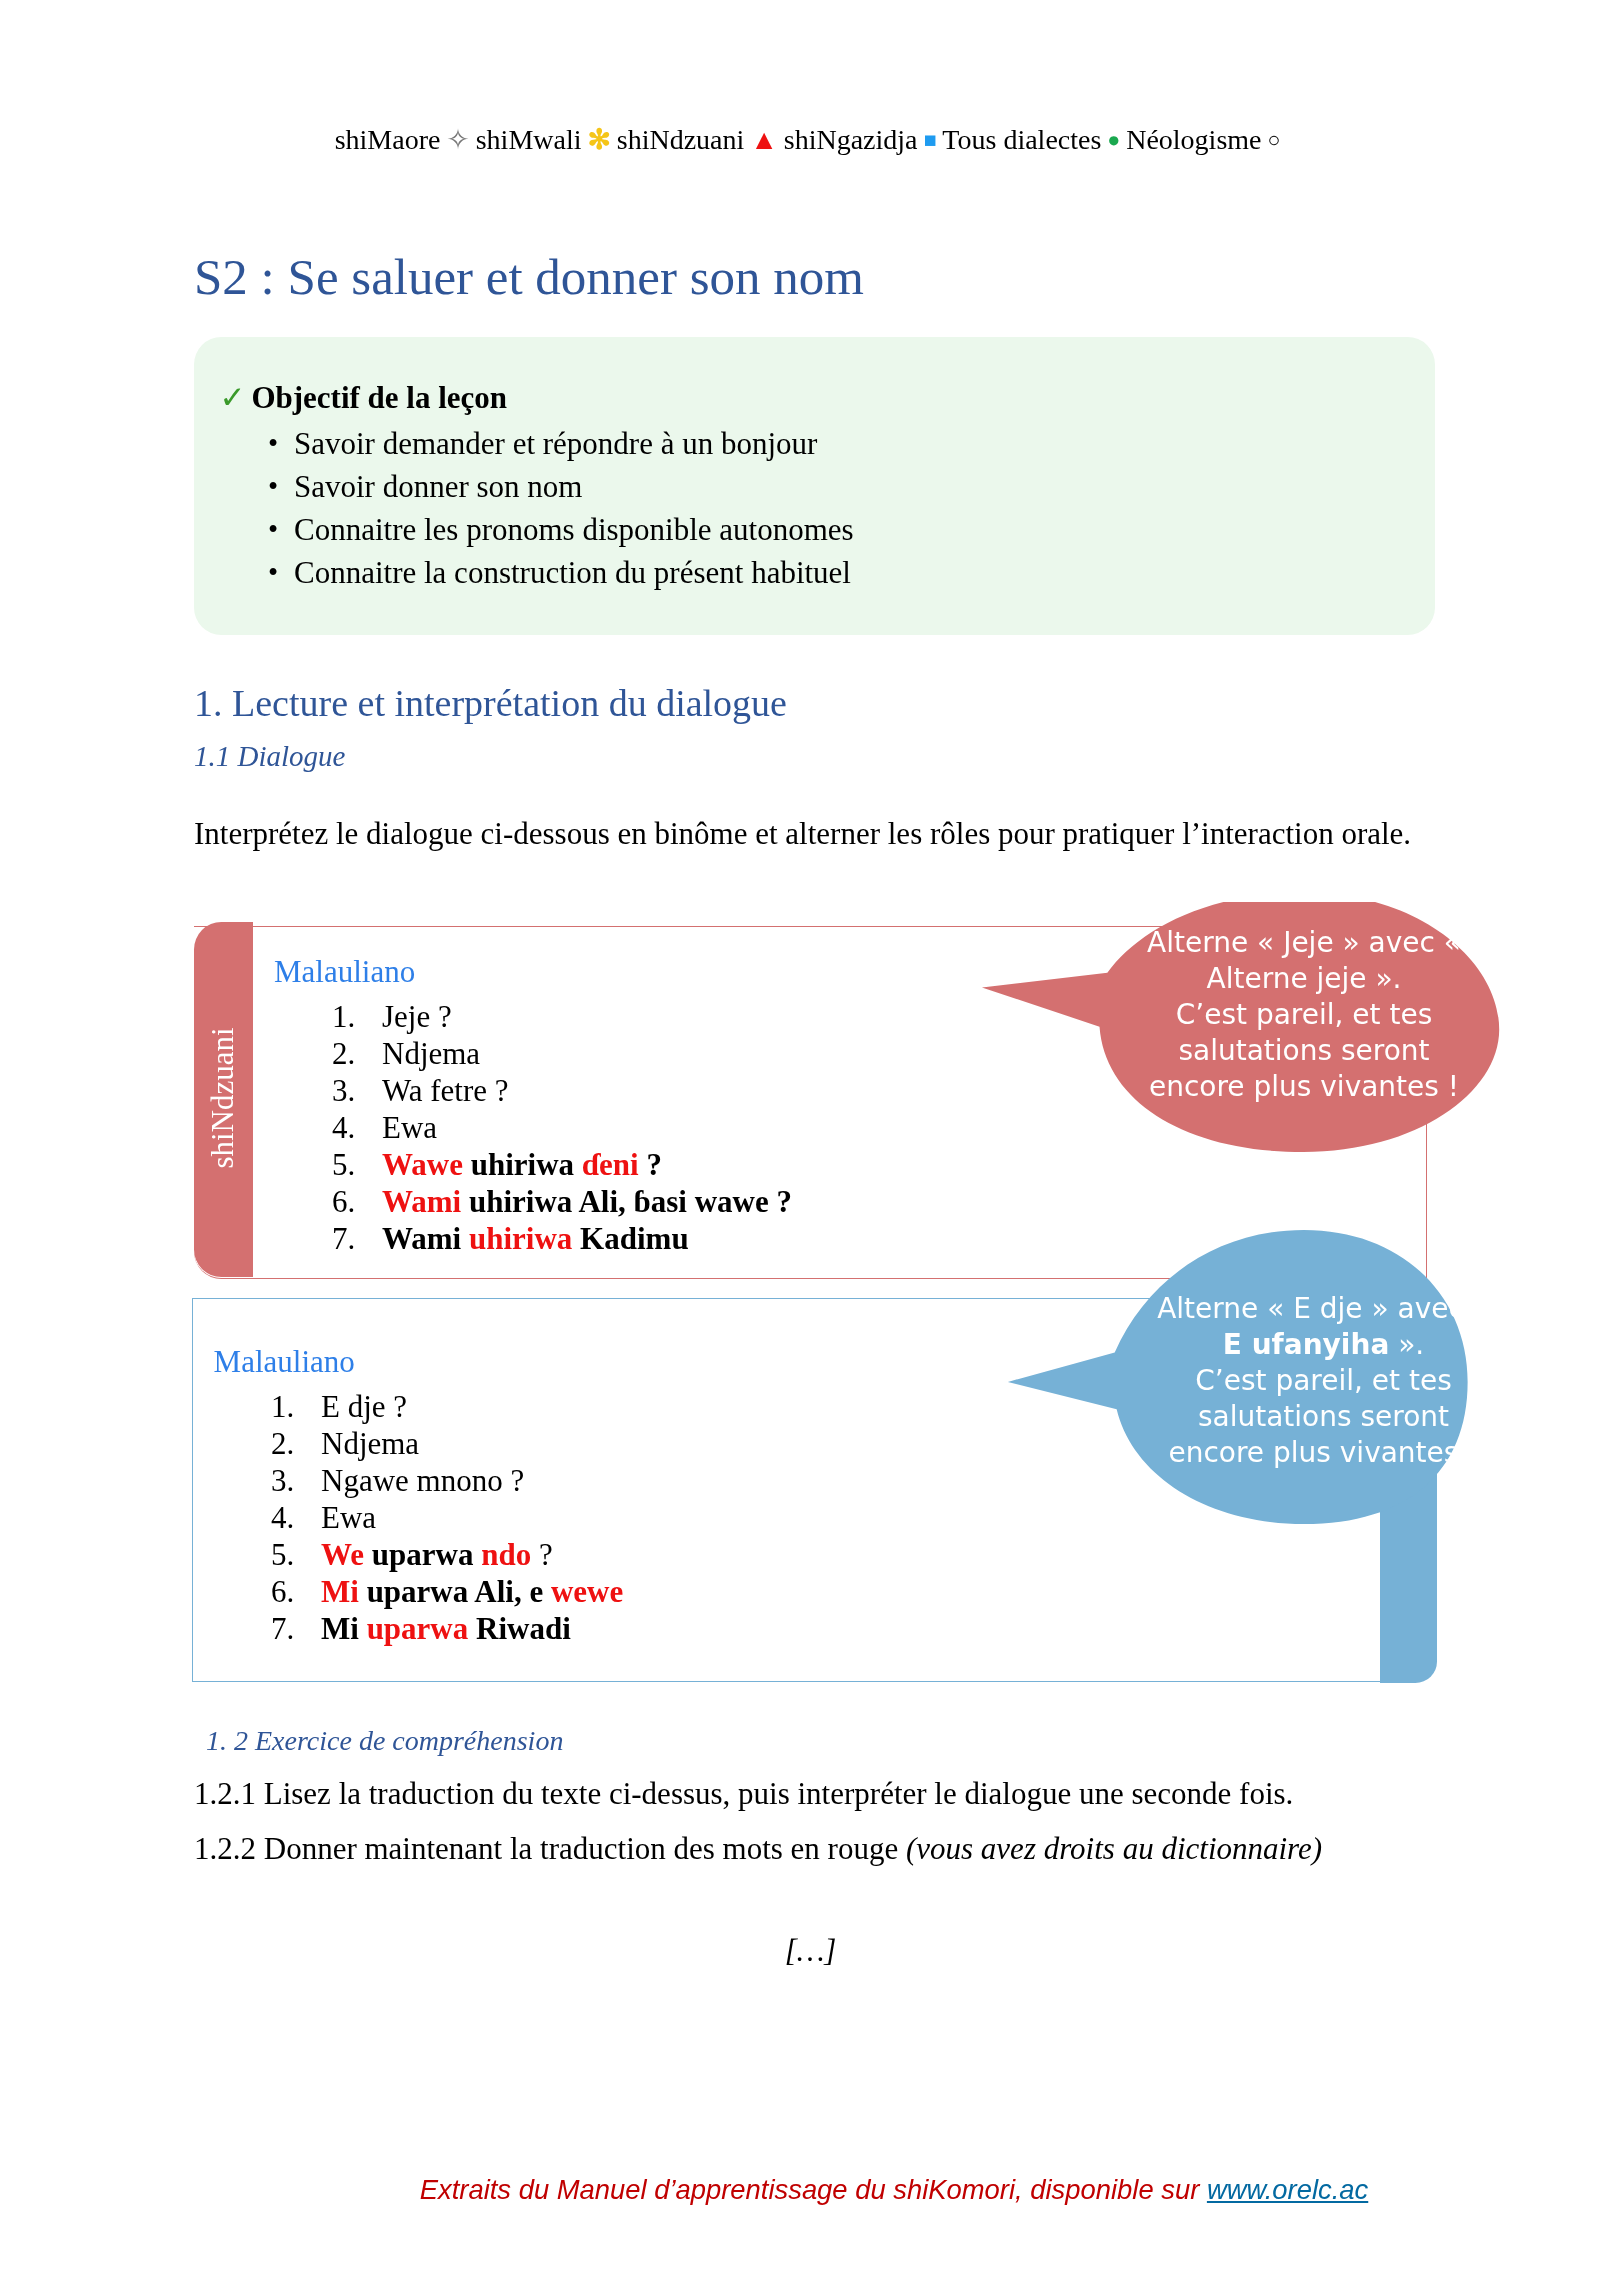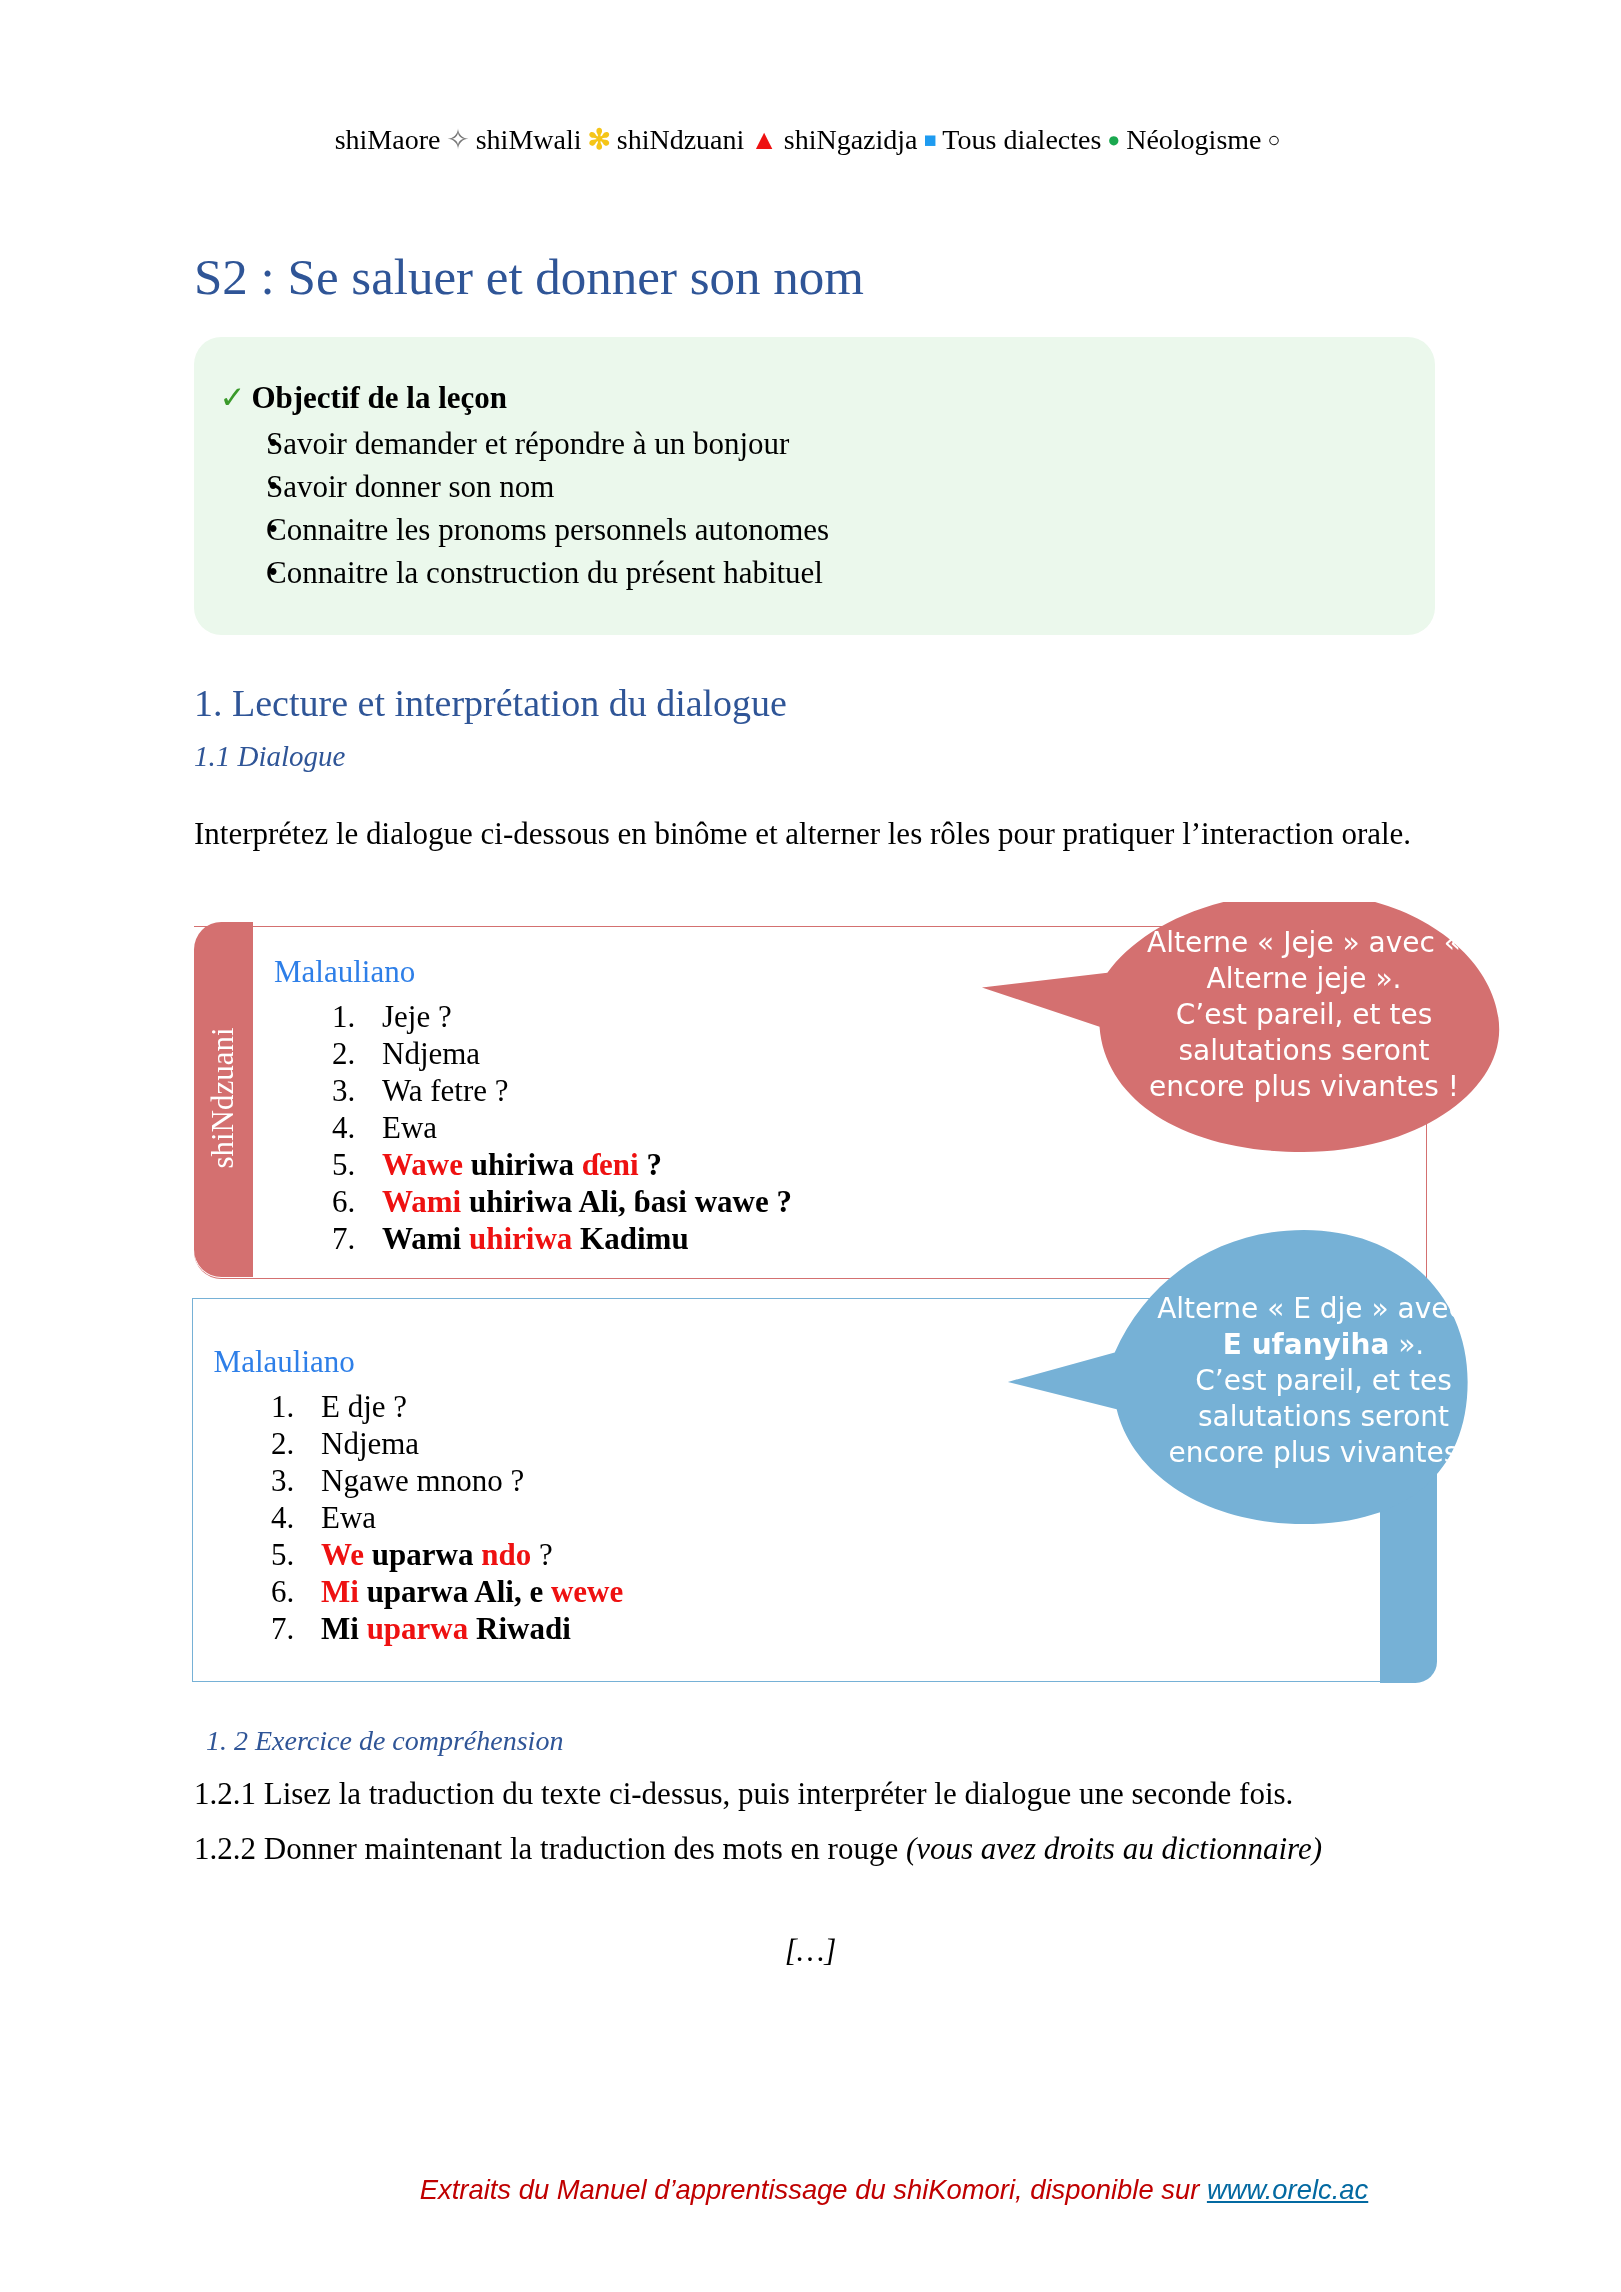--- a/index.html
+++ b/index.html
@@ -24,21 +24,21 @@
   #title { left: 194px; top: 243px; font-size: 51px; color: #2f5597; line-height: 69px; }
 
   
   #objectives {
     left: 194px; top: 337px; width: 1241px; height: 298px;
     background: #ebf8ec; border-radius: 27.4px;
   }
   #obj-heading { position: absolute; left: 25.5px; top: 41px; font-size: 31px; font-weight: bold; line-height: 39px; }
   #obj-heading .check { color: #3a9a2a; font-weight: normal; margin-right: 5.9px; }
   #obj-list { position: absolute; left: 0; top: 85px; margin: 0; padding: 0; list-style: none; }
-  #obj-list li { position: relative; padding-left: 72px; font-size: 31px; line-height: 43px; }
+  #obj-list li { position: relative; padding-left: 100px; font-size: 31px; line-height: 43px; }
   #obj-list li::before { content: "•"; position: absolute; left: 74px; font-size: 29px; }
 
   
   #sec1 { left: 194px; top: 678px; font-size: 38px; color: #2f5597; line-height: 51px; }
   #sec11 { left: 194px; top: 737px; font-size: 29px; color: #2f5597; font-style: italic; line-height: 39px; }
 
   #intro { left: 194px; top: 814px; width: 1235px; font-size: 31px; line-height: 39px; }
 
   
   #box1 { left: 194px; top: 926px; width: 1234px; height: 353px; }
@@ -107,21 +107,21 @@
 
 <div id="title" class="abs">S2 : Se saluer et donner son nom</div>
 
 <div id="objectives" class="abs">
   <div id="obj-heading">
     <span class="check">✓</span><span>Objectif de la leçon</span>
   </div>
   <ul id="obj-list">
     <li>Savoir demander et répondre à un bonjour</li>
     <li>Savoir donner son nom</li>
-    <li>Connaitre les pronoms personnels autonomes</li>
+    <li>Connaitre les pronoms disponible autonomes</li>
     <li>Connaitre la construction du présent habituel</li>
   </ul>
 </div>
 
 <div id="sec1" class="abs">1. Lecture et interprétation du dialogue</div>
 <div id="sec11" class="abs">1.1 Dialogue</div>
 <div id="intro" class="abs">Interprétez le dialogue ci-dessous en binôme et alterner les rôles pour pratiquer l’interaction orale.</div>
 
 <div id="box1" class="abs">
   <div class="frame"></div>

